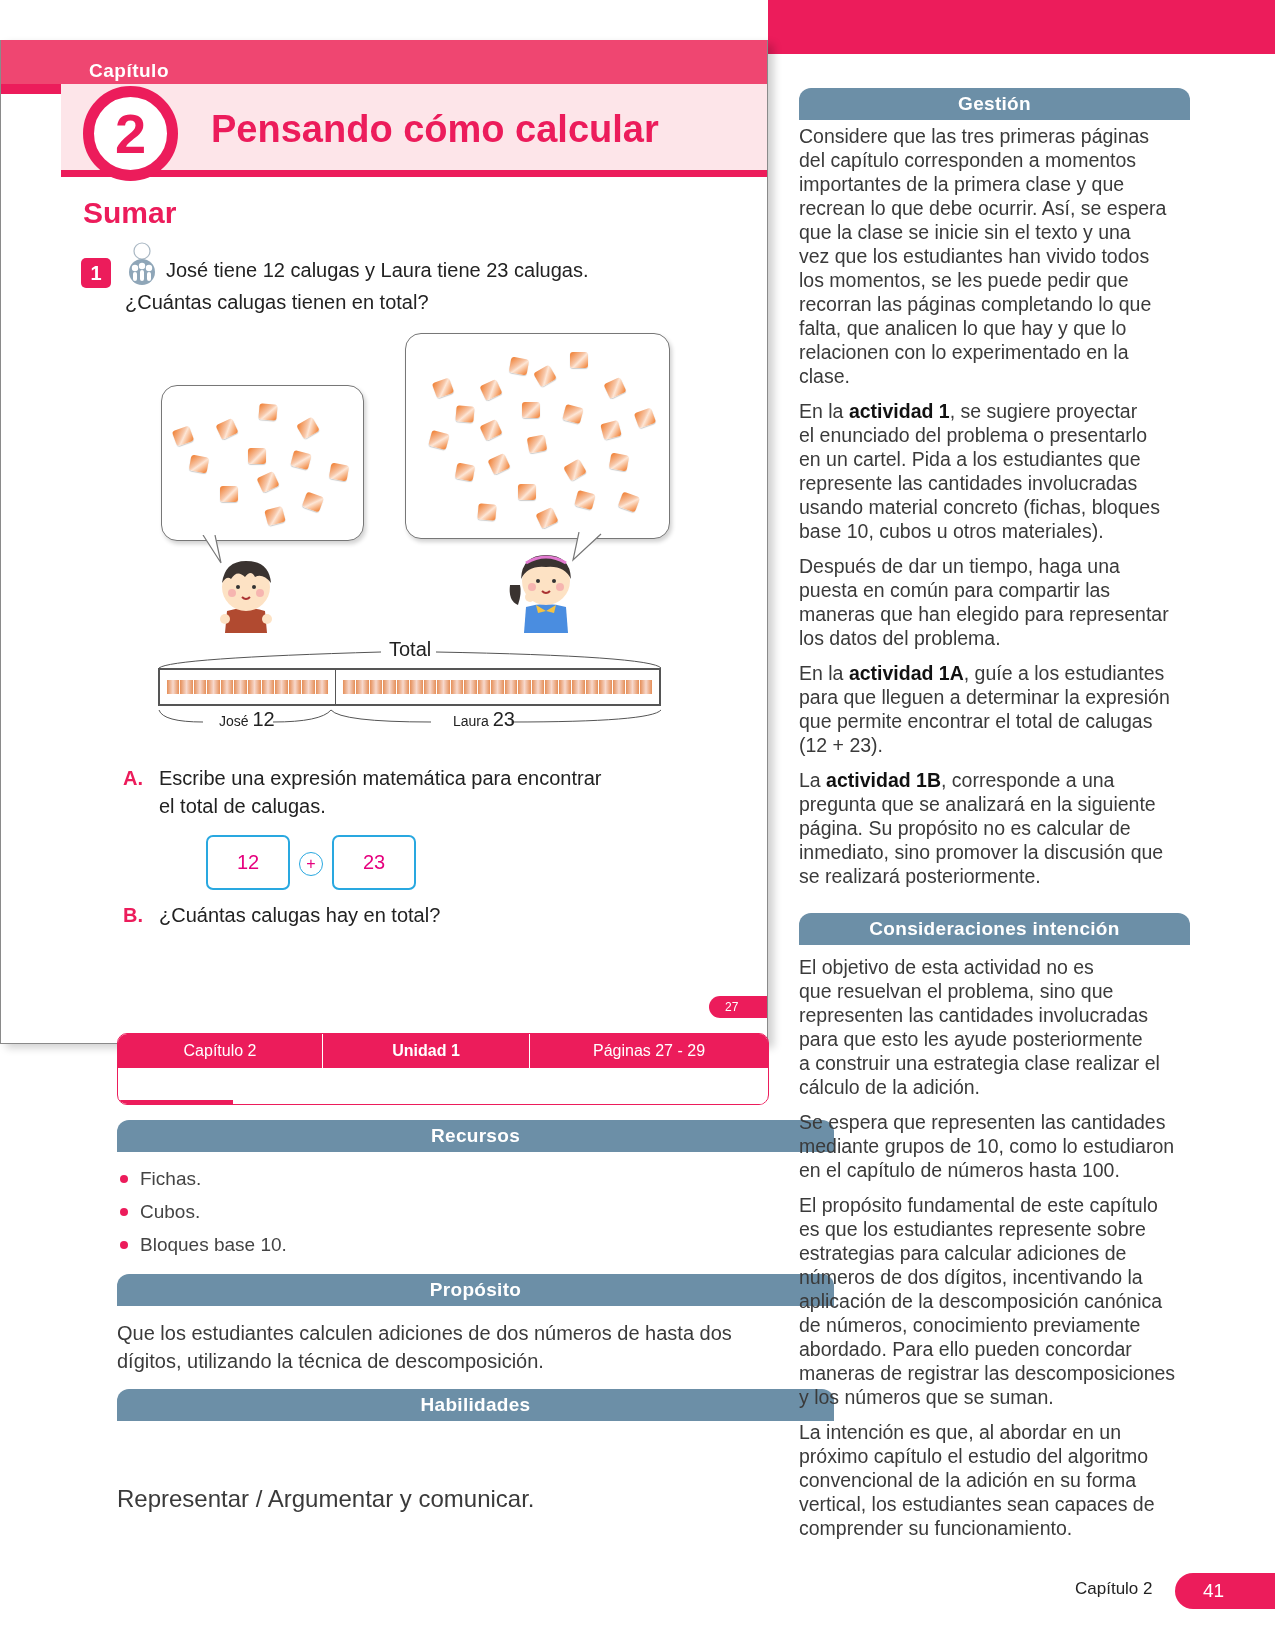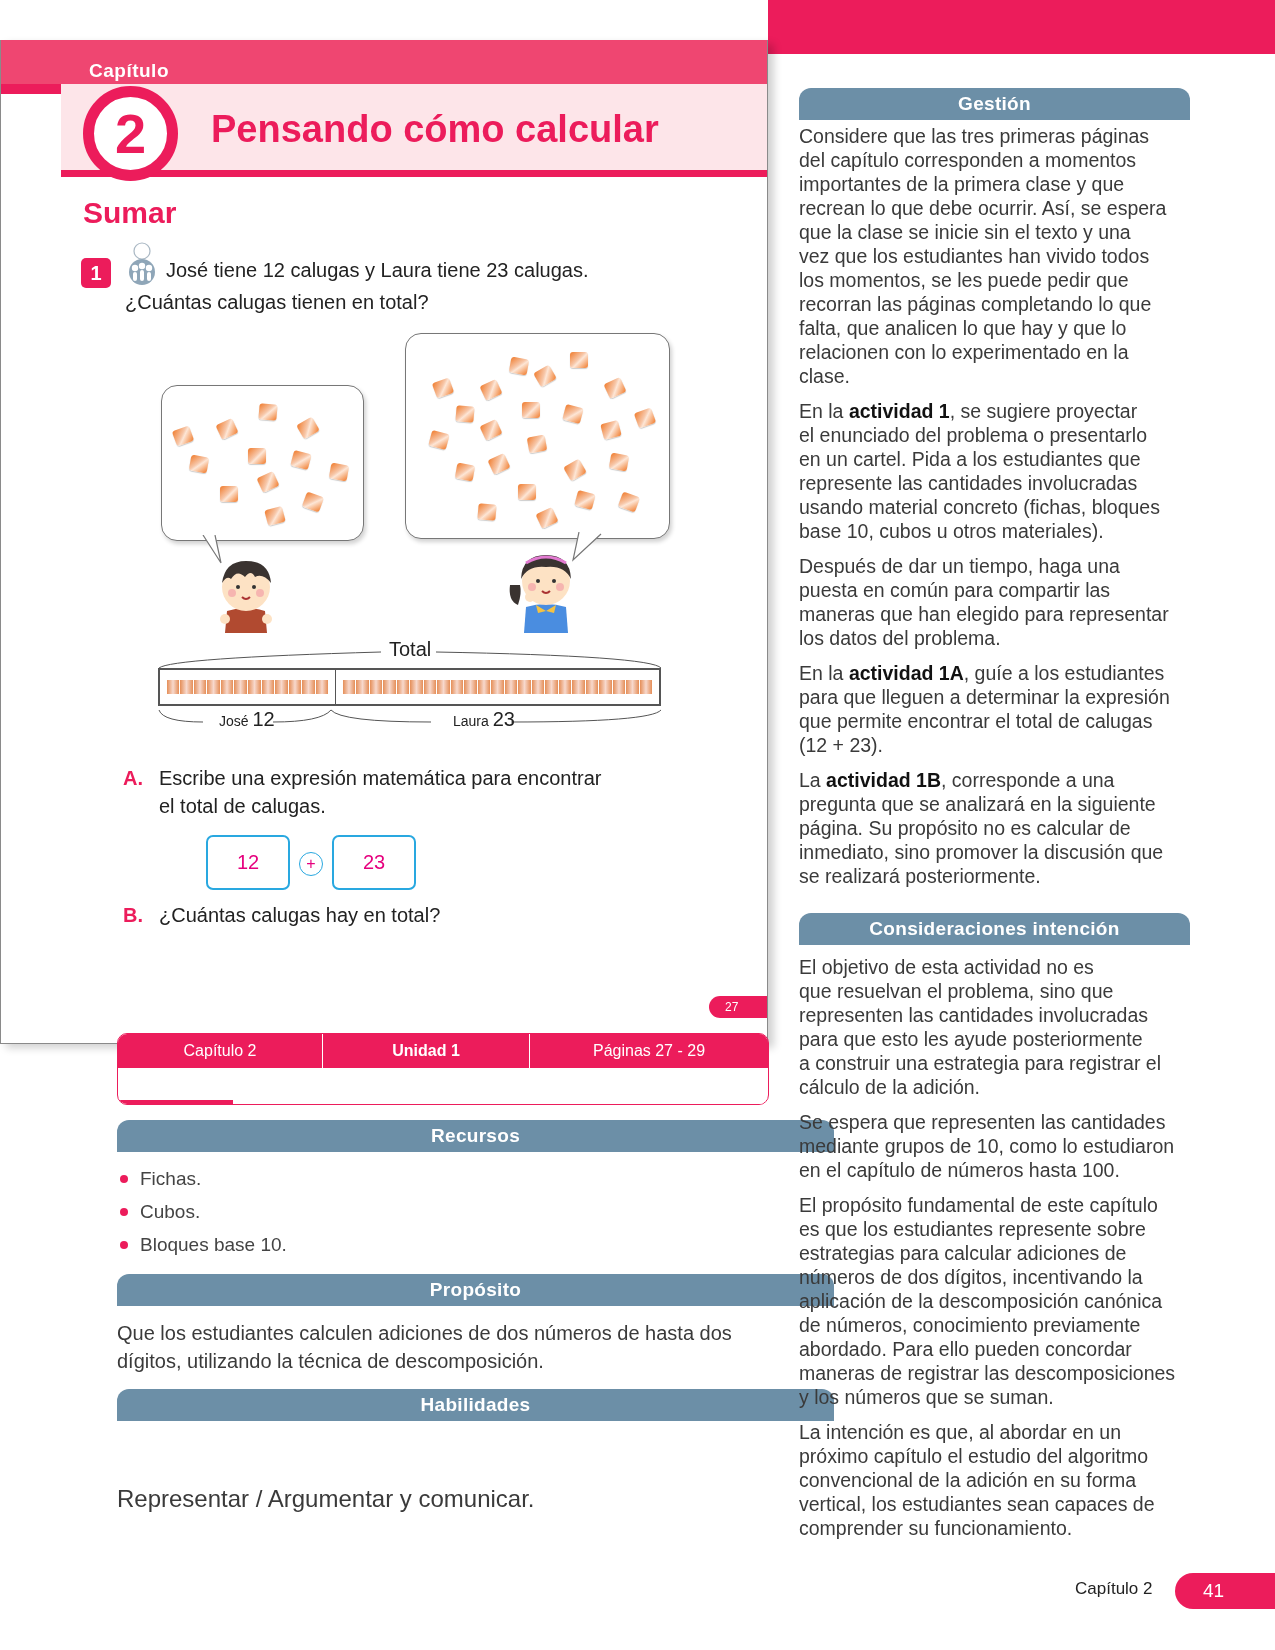--- a/index.html
+++ b/index.html
@@ -410,21 +410,21 @@
   </div>
 </div>
 
 <div class="sec-header right-col" style="top:913px">Consideraciones intención</div>
 <div class="body-text" style="left:799px;top:955px;width:400px">
   <div class="para">
     <div>El objetivo de esta actividad no es</div>
     <div>que resuelvan el problema, sino que</div>
     <div>representen las cantidades involucradas</div>
     <div>para que esto les ayude posteriormente</div>
-    <div>a construir una estrategia para registrar el</div>
+    <div>a construir una estrategia clase realizar el</div>
     <div>cálculo de la adición.</div>
   </div>
   <div class="para">
     <div>Se espera que representen las cantidades</div>
     <div>mediante grupos de 10, como lo estudiaron</div>
     <div>en el capítulo de números hasta 100.</div>
   </div>
   <div class="para">
     <div>El propósito fundamental de este capítulo</div>
     <div>es que los estudiantes represente sobre</div>

